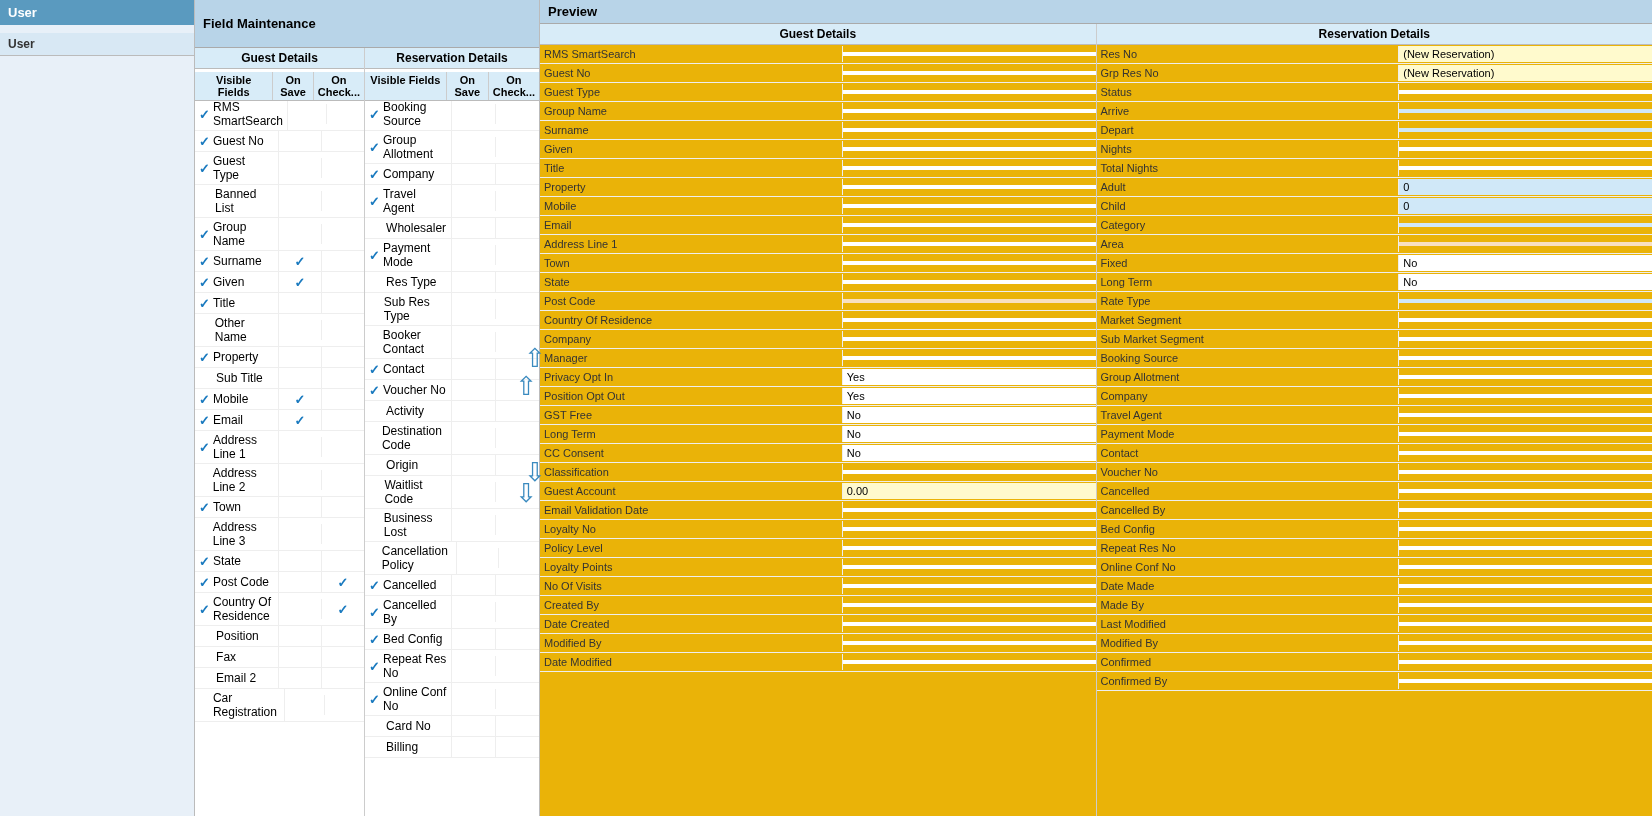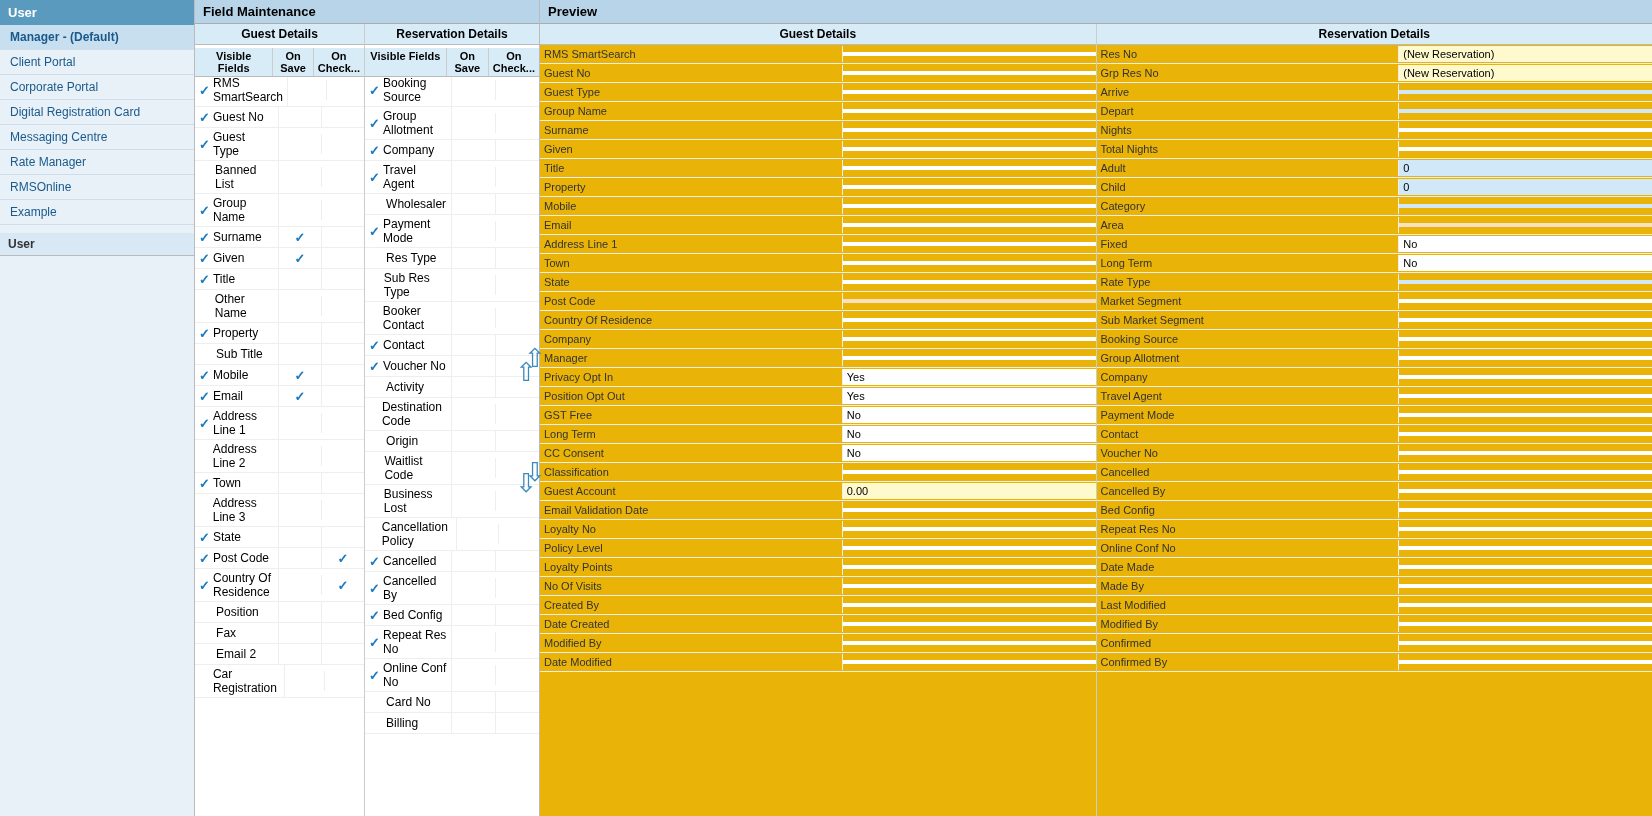--- a/index.html
+++ b/index.html
@@ -40,21 +40,21 @@
     .field-maintenance {
       width: 345px;
       min-width: 345px;
       border-right: 1px solid #bbb;
       display: flex;
       flex-direction: column;
       background: #fff;
     }
     .fm-header {
       background: #b8d4e8;
-      padding: 4px 8px;
+      padding: 16px 8px;
       font-weight: bold;
       font-size: 13px;
       border-bottom: 1px solid #aaa;
     }
 
     
     .fm-body {
       display: flex;
       flex: 1;
       overflow: hidden;
@@ -177,30 +177,20 @@
       flex-direction: column;
       overflow-y: auto;
     }
   </style>
 </head>
 <body>
 
 <div class="sidebar">
   <div class="sidebar-header">User</div>
 
-  <div id="sidebar-items">
-      <div class="sidebar-item active">Manager - (Default)</div>
-      <div class="sidebar-item">Client Portal</div>
-      <div class="sidebar-item">Corporate Portal</div>
-      <div class="sidebar-item">Digital Registration Card</div>
-      <div class="sidebar-item">Messaging Centre</div>
-      <div class="sidebar-item">Rate Manager</div>
-      <div class="sidebar-item">RMSOnline</div>
-      <div class="sidebar-item">Example</div>
-    </div>
   <div class="sidebar-section" style="margin-top:8px;">User</div>
 </div>
 
 <div class="field-maintenance">
   <div class="fm-header">Field Maintenance</div>
   <div class="fm-body">
 
     <div class="fm-left-panel" id="guest-details-panel">
       <div class="col-header">Guest Details</div>
       <div style="display:flex; background:#d8ecf8; border-bottom:1px solid #bbb; position:sticky; top:24px; z-index:1;">
@@ -956,20 +946,24 @@
       <div id="preview-res-rows">
           <div class="preview-row">
     <div class="preview-label">Res No</div>
     <div class="preview-value" style="background:#fffacd;">(New Reservation)</div>
   </div>
           <div class="preview-row">
     <div class="preview-label">Grp Res No</div>
     <div class="preview-value" style="background:#fffacd;">(New Reservation)</div>
   </div>
           <div class="preview-row">
+    <div class="preview-label">Status</div>
+    <div class="preview-value" style="background:#fff;"></div>
+  </div>
+          <div class="preview-row">
     <div class="preview-label">Arrive</div>
     <div class="preview-value" style="background:#d0e8f8;"></div>
   </div>
           <div class="preview-row">
     <div class="preview-label">Depart</div>
     <div class="preview-value" style="background:#d0e8f8;"></div>
   </div>
           <div class="preview-row">
     <div class="preview-label">Nights</div>
     <div class="preview-value" style="background:#fff;"></div>

